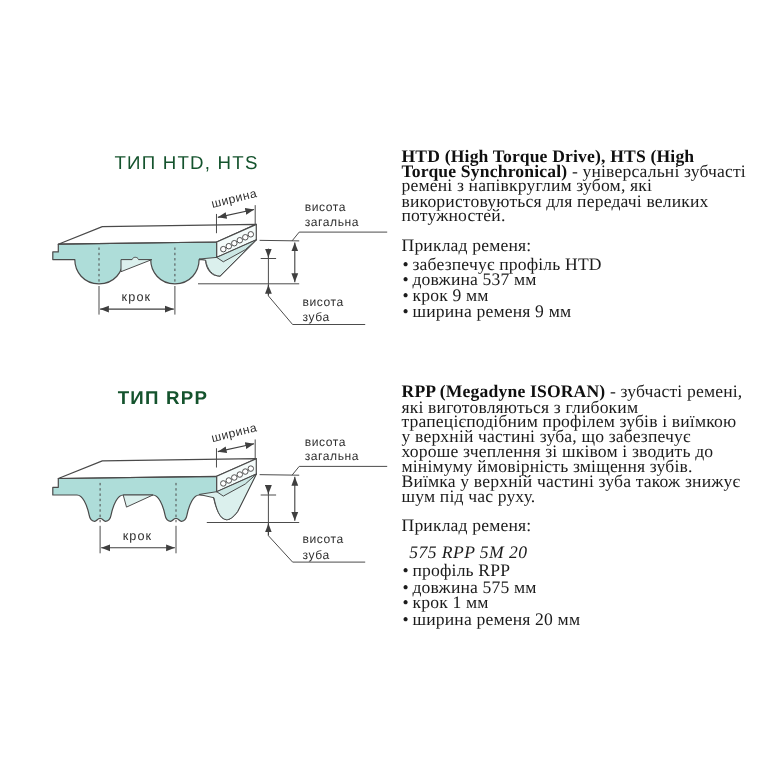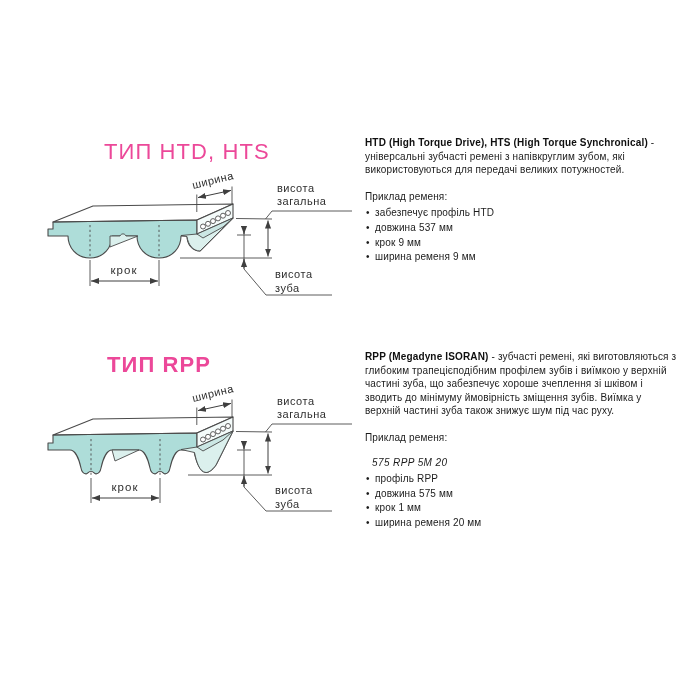--- a/index.html
+++ b/index.html
@@ -1,25 +1,25 @@
 <!DOCTYPE html>
 <html><head>
 <meta charset="utf-8">
 <style>
   html,body{margin:0;padding:0;background:#fff;}
   #stage{position:relative;width:700px;height:700px;background:#fff;overflow:hidden;
          font-family:"Liberation Sans",sans-serif;}
-  .sec-title{position:absolute;font-size:22px;letter-spacing:1.1px;color:#ec4899;white-space:nowrap;}
+  .sec-title{position:absolute;font-size:17px;letter-spacing:1.1px;color:#14532d;white-space:nowrap;}
   #title1{left:104px;top:139px;}
   #title2{left:107px;top:352px;font-weight:bold;}
   .diag{position:absolute;left:40px;width:320px;height:156px;}
   #diag1{top:168px;}
   #diag2{top:381px;}
-  .desc{position:absolute;width:314px;font-size:10px;line-height:13.6px;color:#1b1b1b;
-        letter-spacing:0.15px;}
+  .desc{position:absolute;width:314px;font-size:16px;line-height:13.6px;color:#1b1b1b;
+        letter-spacing:0.15px;font-family:Liberation Serif, serif;}
   #desc1{left:365px;top:136px;}
   #desc2{left:365px;top:350px;}
   .desc b{color:#0f0f0f;}
   .example-label{margin-top:13px;}
   .example-name{margin-top:11px;font-style:italic;padding-left:7px;letter-spacing:0.4px;}
   .bullets{margin-top:3px;}
   .bullet{display:flex;line-height:14.6px;}
   .bullet .dot{width:9px;flex:0 0 9px;text-align:left;padding-left:1px;}
   
   .outline{stroke:#4a4a4a;stroke-width:1.1;stroke-linejoin:round;fill:none;}

